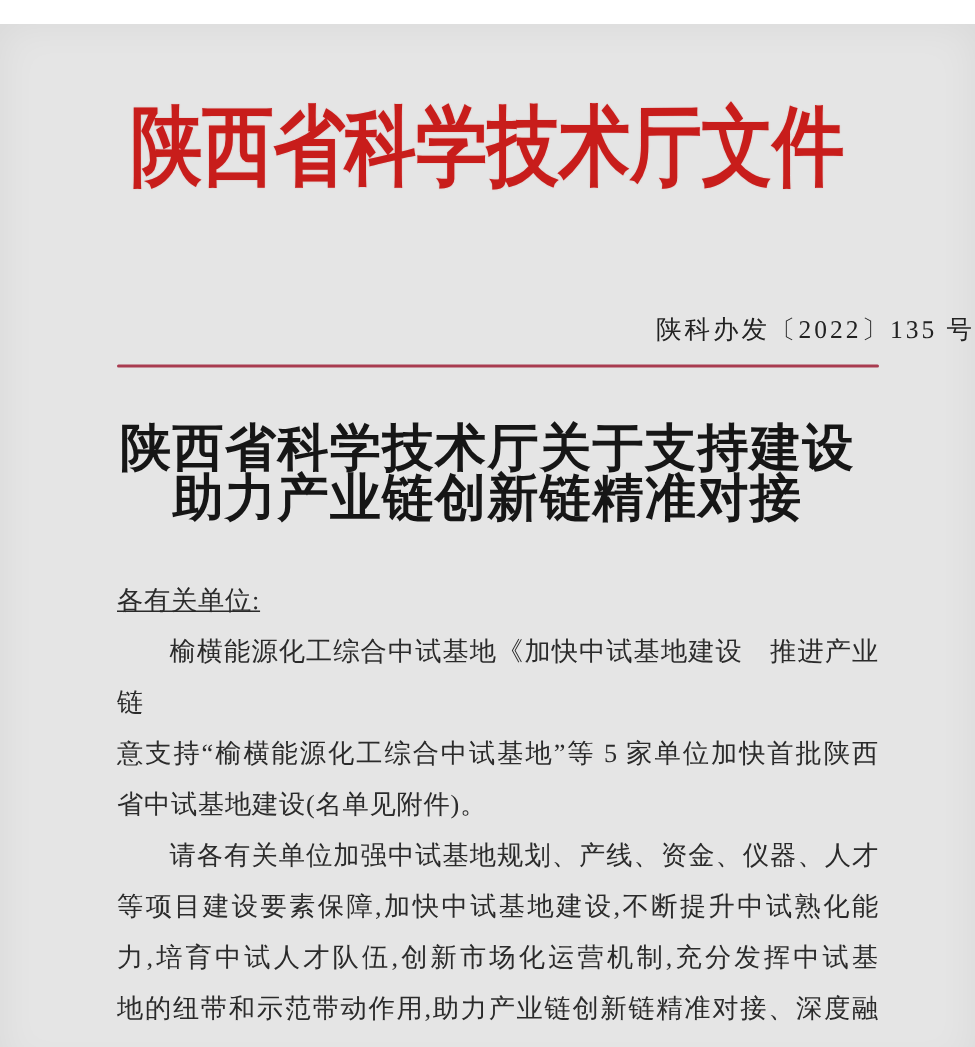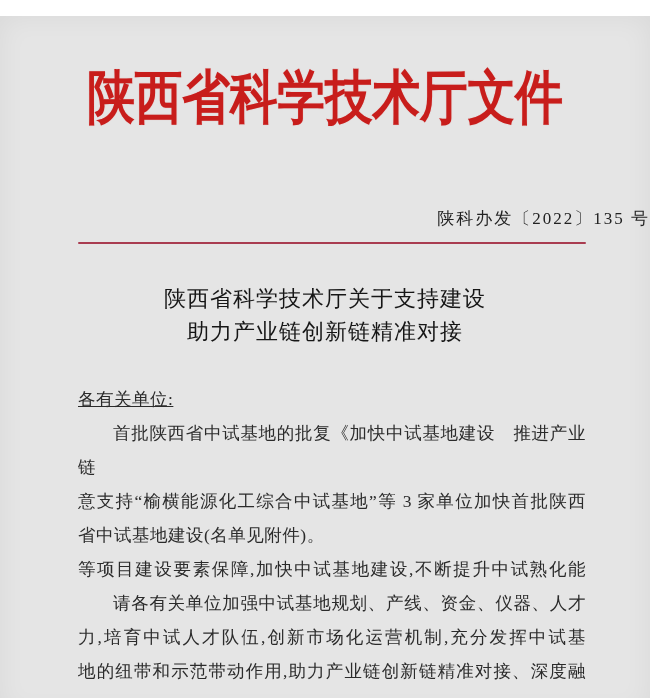--- a/index.html
+++ b/index.html
@@ -48,23 +48,23 @@
     margin: 11px 0 0 78px;
     width: 508px;
     height: 2px;
     background: #a93c50;
     border-radius: 1px;
   }
   
   .doc-title {
     margin-top: 38px;
     text-align: center;
-    font-weight: normal;
+    font-weight: bold;
     color: #161616;
-    font-size: 22px;
+    font-size: 34px;
     line-height: 33px;
     letter-spacing: 1px;
   }
   
   .body {
     margin: 34px 64px 0 78px;
     width: 508px;
     color: #2b2b2b;
     font-size: 17.5px;
   }
@@ -99,26 +99,26 @@
 
   <div class="doc-title">
     <div>陕西省科学技术厅关于支持建设</div>
     <div>助力产业链创新链精准对接</div>
   </div>
 
   <div class="body">
     <div class="salutation">各有关单位:</div>
     <div>
         <div class="para">
-          <div class="line fill indent">首批陕西省中试基地的批复《加快中试基地建设　推进产业链</div>
-          <div class="line fill">意支持“榆横能源化工综合中试基地”等 3 家单位加快首批陕西</div>
+          <div class="line fill indent">榆横能源化工综合中试基地《加快中试基地建设　推进产业链</div>
+          <div class="line fill">意支持“榆横能源化工综合中试基地”等 5 家单位加快首批陕西</div>
           <div class="line">省中试基地建设(名单见附件)。</div>
         </div>
         <div class="para">
+          <div class="line fill indent">请各有关单位加强中试基地规划、产线、资金、仪器、人才</div>
           <div class="line fill">等项目建设要素保障,加快中试基地建设,不断提升中试熟化能</div>
-          <div class="line fill indent">请各有关单位加强中试基地规划、产线、资金、仪器、人才</div>
           <div class="line fill">力,培育中试人才队伍,创新市场化运营机制,充分发挥中试基</div>
           <div class="line fill">地的纽带和示范带动作用,助力产业链创新链精准对接、深度融</div>
         </div>
       </div>
   </div>
 
 </div>
 
 </body></html>

